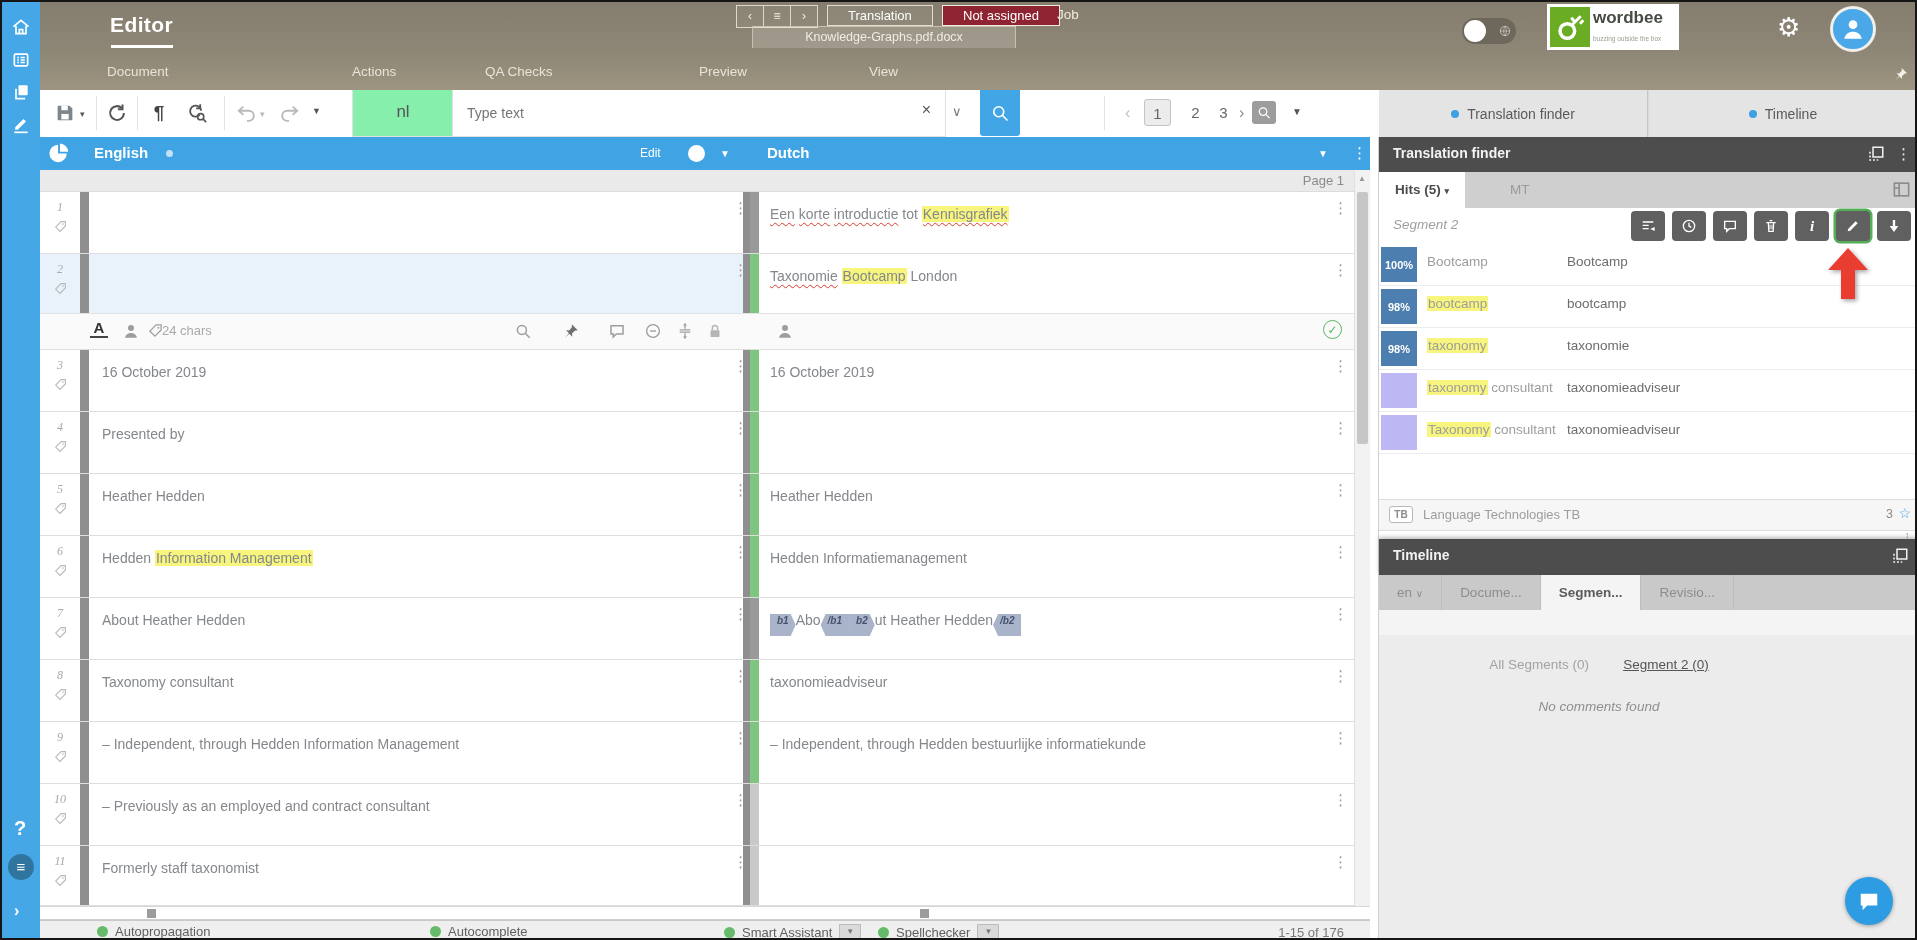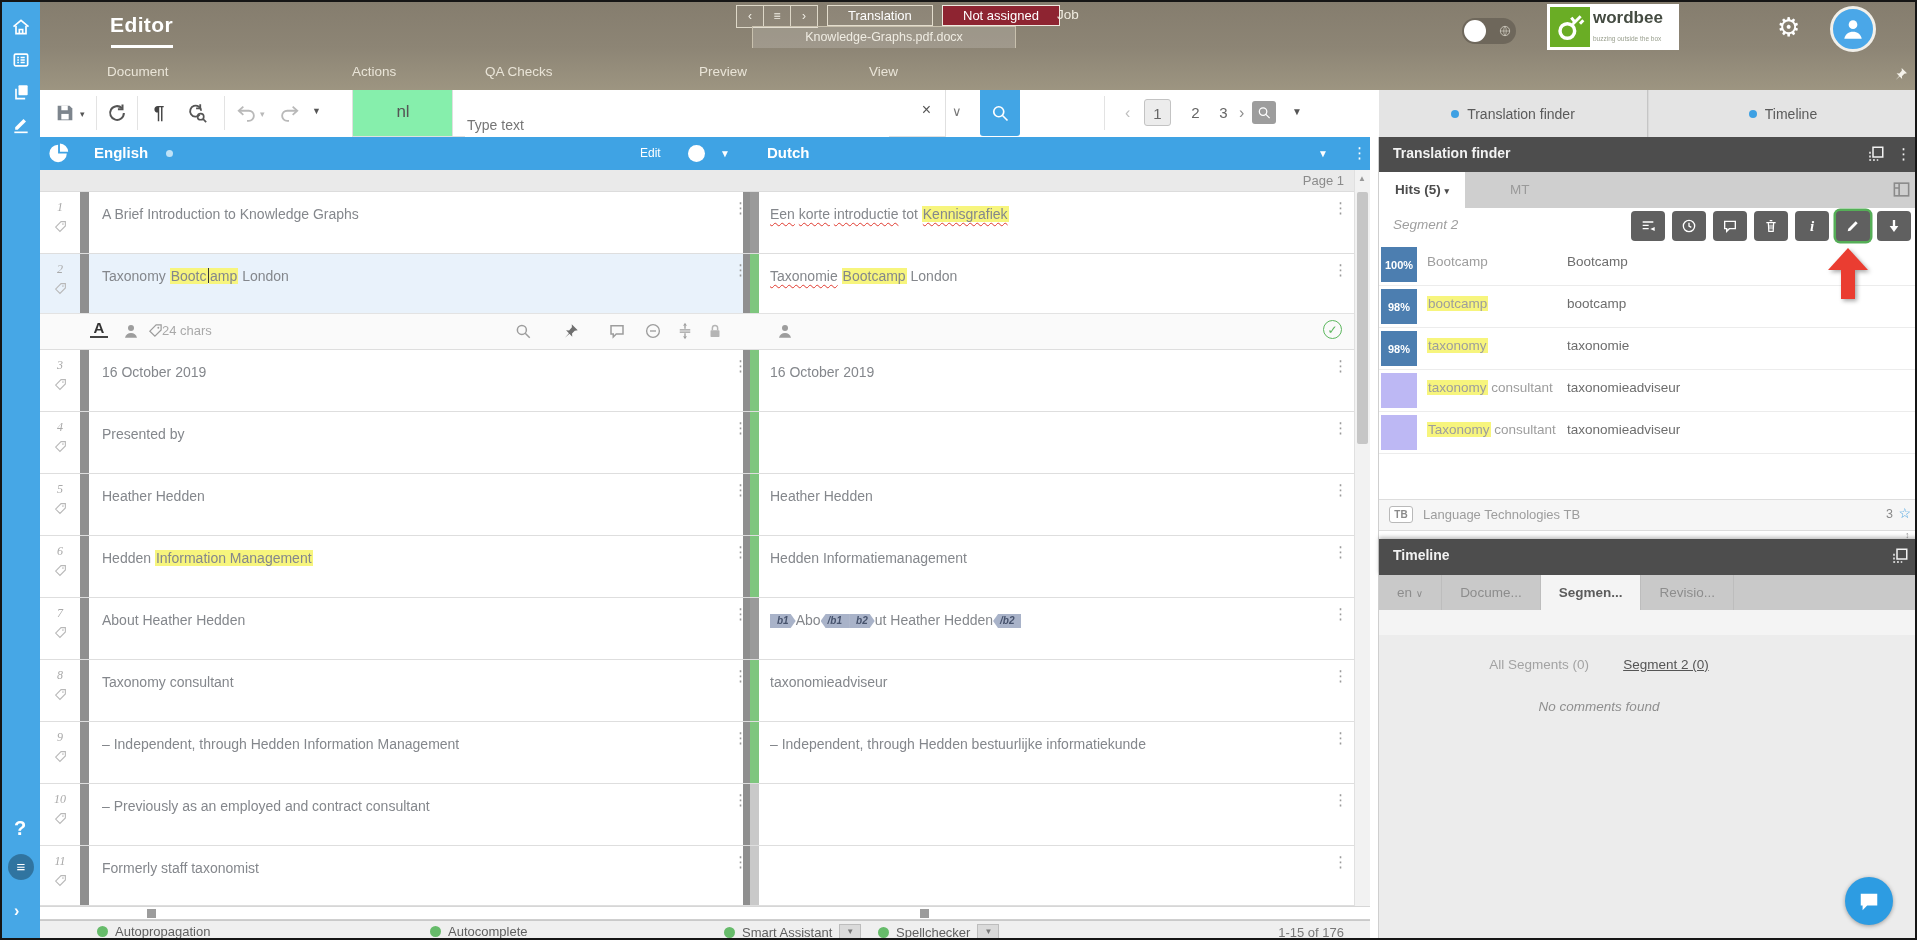--- a/index.html
+++ b/index.html
@@ -45,21 +45,21 @@
   
   .toolbar{position:absolute;left:38px;top:88px;width:1339px;height:47px;background:#fff;border-bottom:1px solid #d8d8d8}
   .tb{position:absolute;top:12px;width:22px;height:22px;color:#555;cursor:pointer}
   .tb.dim{color:#b9b9b9}
   .tb-caret{position:absolute;top:19px;font-size:9px;color:#555;cursor:pointer}
   .tb-sep{position:absolute;top:6px;width:1px;height:34px;background:#e3e3e3}
   .pilcrow{font-size:19px;line-height:22px;text-align:center;font-weight:bold}
   .langbox{position:absolute;left:312px;top:0;width:100px;height:46px;background:#86efac;border:1px solid #e0e0e0;
            border-top:none;color:#555;font-size:17px;text-align:center;line-height:44px}
   .searchwrap{position:absolute;left:412px;top:0;width:492px;height:46px;background:#fff;border:1px solid #e0e0e0;border-top:none}
-  .searchwrap input{position:absolute;left:12px;top:20px;width:420px;height:28px;border:none;outline:none;
+  .searchwrap input{position:absolute;left:12px;top:8px;width:420px;height:28px;border:none;outline:none;
                     font-size:14px;color:#7f1d1d;font-family:"Liberation Sans",sans-serif}
   .clearx{position:absolute;right:14px;top:11px;font-size:16px;color:#555;cursor:pointer}
   .s-caret{position:absolute;left:912px;top:14px;color:#777;font-size:13px;cursor:pointer}
   .s-btn{position:absolute;left:940px;top:0;width:40px;height:46px;background:#42a5e5;border-radius:0 0 3px 3px;
          color:#fff;padding:13px 10px;box-sizing:border-box;cursor:pointer}
   .pg-arrow{position:absolute;top:14px;color:#bfbfbf;font-size:16px;cursor:pointer}
   .pg{position:absolute;top:9px;width:27px;height:27px;text-align:center;line-height:27px;font-size:15px;color:#666;cursor:pointer}
   .pg.active{background:#ececec;border:1px solid #c3c3c3;border-radius:3px;box-sizing:border-box}
   .pg-find{position:absolute;left:1212px;top:11px;width:24px;height:23px;background:#9d9d9d;border-radius:3px;
            color:#fff;padding:4px;box-sizing:border-box;cursor:pointer}
@@ -94,21 +94,21 @@
   .cell.src{left:62px;width:615px}
   .cell.tgt{left:730px;width:550px}
   .dots{position:absolute;top:9px;color:#9b9b9b;font-size:15px;cursor:pointer;line-height:14px}
   .src-dots{left:693px}.tgt-dots{left:1293px}
   .tbar{position:absolute;left:710px;top:0;bottom:0;width:9px;background:#9a9a9a}
   .tbar.green{background:#7ec67e}.tbar.gray{background:#9a9a9a}.tbar.light{background:#c9c9c9}
   mark.hl{background:#f7f57d;color:inherit;padding:0 1px}
   .sq{text-decoration:underline;text-decoration-style:wavy;text-decoration-color:#e0392e;
       text-decoration-thickness:1px;text-underline-offset:3px}
   .caret-line{display:inline-block;width:1.5px;height:15px;background:#333;vertical-align:-2px}
-  .tagchip{display:inline-block;height:14px;line-height:14px;padding:0 7px;background:#a9b3c9;color:#46526c;
+  .tagchip{display:inline-block;height:22px;line-height:14px;padding:0 7px;background:#a9b3c9;color:#46526c;
            font-size:10px;font-weight:bold;font-style:italic;vertical-align:1px}
   .tagchip.open{clip-path:polygon(0 0,calc(100% - 5px) 0,100% 50%,calc(100% - 5px) 100%,0 100%)}
   .tagchip.close{clip-path:polygon(5px 0,100% 0,100% 100%,5px 100%,0 50%)}
   .segtb{position:absolute;left:0;right:0;top:59px;height:36px;background:#fafafa;border-top:1px solid #e3e3e3}
   .stb{position:absolute;top:8px;width:18px;height:18px;color:#9d9d9d;cursor:pointer}
   .tbA{position:absolute;left:50px;top:5px;width:18px;font-size:15px;font-weight:bold;color:#333;text-align:center;
        border-bottom:2px solid #444;cursor:pointer}
   .chars{position:absolute;left:122px;top:9px;font-size:13px;color:#a9a9a9}
   .check{position:absolute;left:1283px;top:6px;width:19px;height:19px;border:1.5px solid #5cb75e;border-radius:50%;
          color:#5cb75e;font-size:12px;text-align:center;line-height:18px;box-sizing:border-box}
@@ -372,36 +372,34 @@
 
   <div class="rows" id="rows">
       <div class="seg-row" style="height: 62px;">
         <div class="numcell">
      <div class="num">1</div>
      <span class="tagic i"><svg viewBox="0 0 24 24">
               <path d="M3 13 13 3h8v8L11 21z" fill="none" stroke="currentColor" stroke-width="2"></path>
               <circle cx="16.5" cy="7.5" r="1.5" fill="currentColor"></circle>
             </svg></span></div>
    <div class="srcbar"></div>
-   <div class="cell src">A Brief Introduction to Knowledge Graphs</div>
    <span class="dots src-dots">⋮</span>
    <div class="tbar gray"></div>
    <div class="cell tgt"><span class="sq">Een</span> <span class="sq">korte</span> <span class="sq">introductie</span> tot <mark class="hl sq">Kennisgrafiek</mark></div>
    <span class="dots tgt-dots">⋮</span>
       </div>
       <div class="seg-row" style="height: 96px;">
         <div class="selbg"></div>
         <div class="numcell">
      <div class="num">2</div>
      <span class="tagic i"><svg viewBox="0 0 24 24">
               <path d="M3 13 13 3h8v8L11 21z" fill="none" stroke="currentColor" stroke-width="2"></path>
               <circle cx="16.5" cy="7.5" r="1.5" fill="currentColor"></circle>
             </svg></span></div>
    <div class="srcbar"></div>
-   <div class="cell src">Taxonomy <mark class="hl">Bootc</mark><span class="caret-line"></span><mark class="hl">amp</mark> London</div>
    <span class="dots src-dots">⋮</span>
    <div class="tbar green"></div>
    <div class="cell tgt"><span class="sq">Taxonomie</span> <mark class="hl">Bootcamp</mark> London</div>
    <span class="dots tgt-dots">⋮</span>
         <div class="segtb">
       <span class="tbA">A</span>
       <span class="stb i" style="left:82px">
             <svg viewBox="0 0 24 24">
               <circle cx="12" cy="8" r="4" fill="currentColor"></circle>
               <path d="M4 21c.8-4.5 4-6.5 8-6.5s7.2 2 8 6.5z" fill="currentColor"></path>

